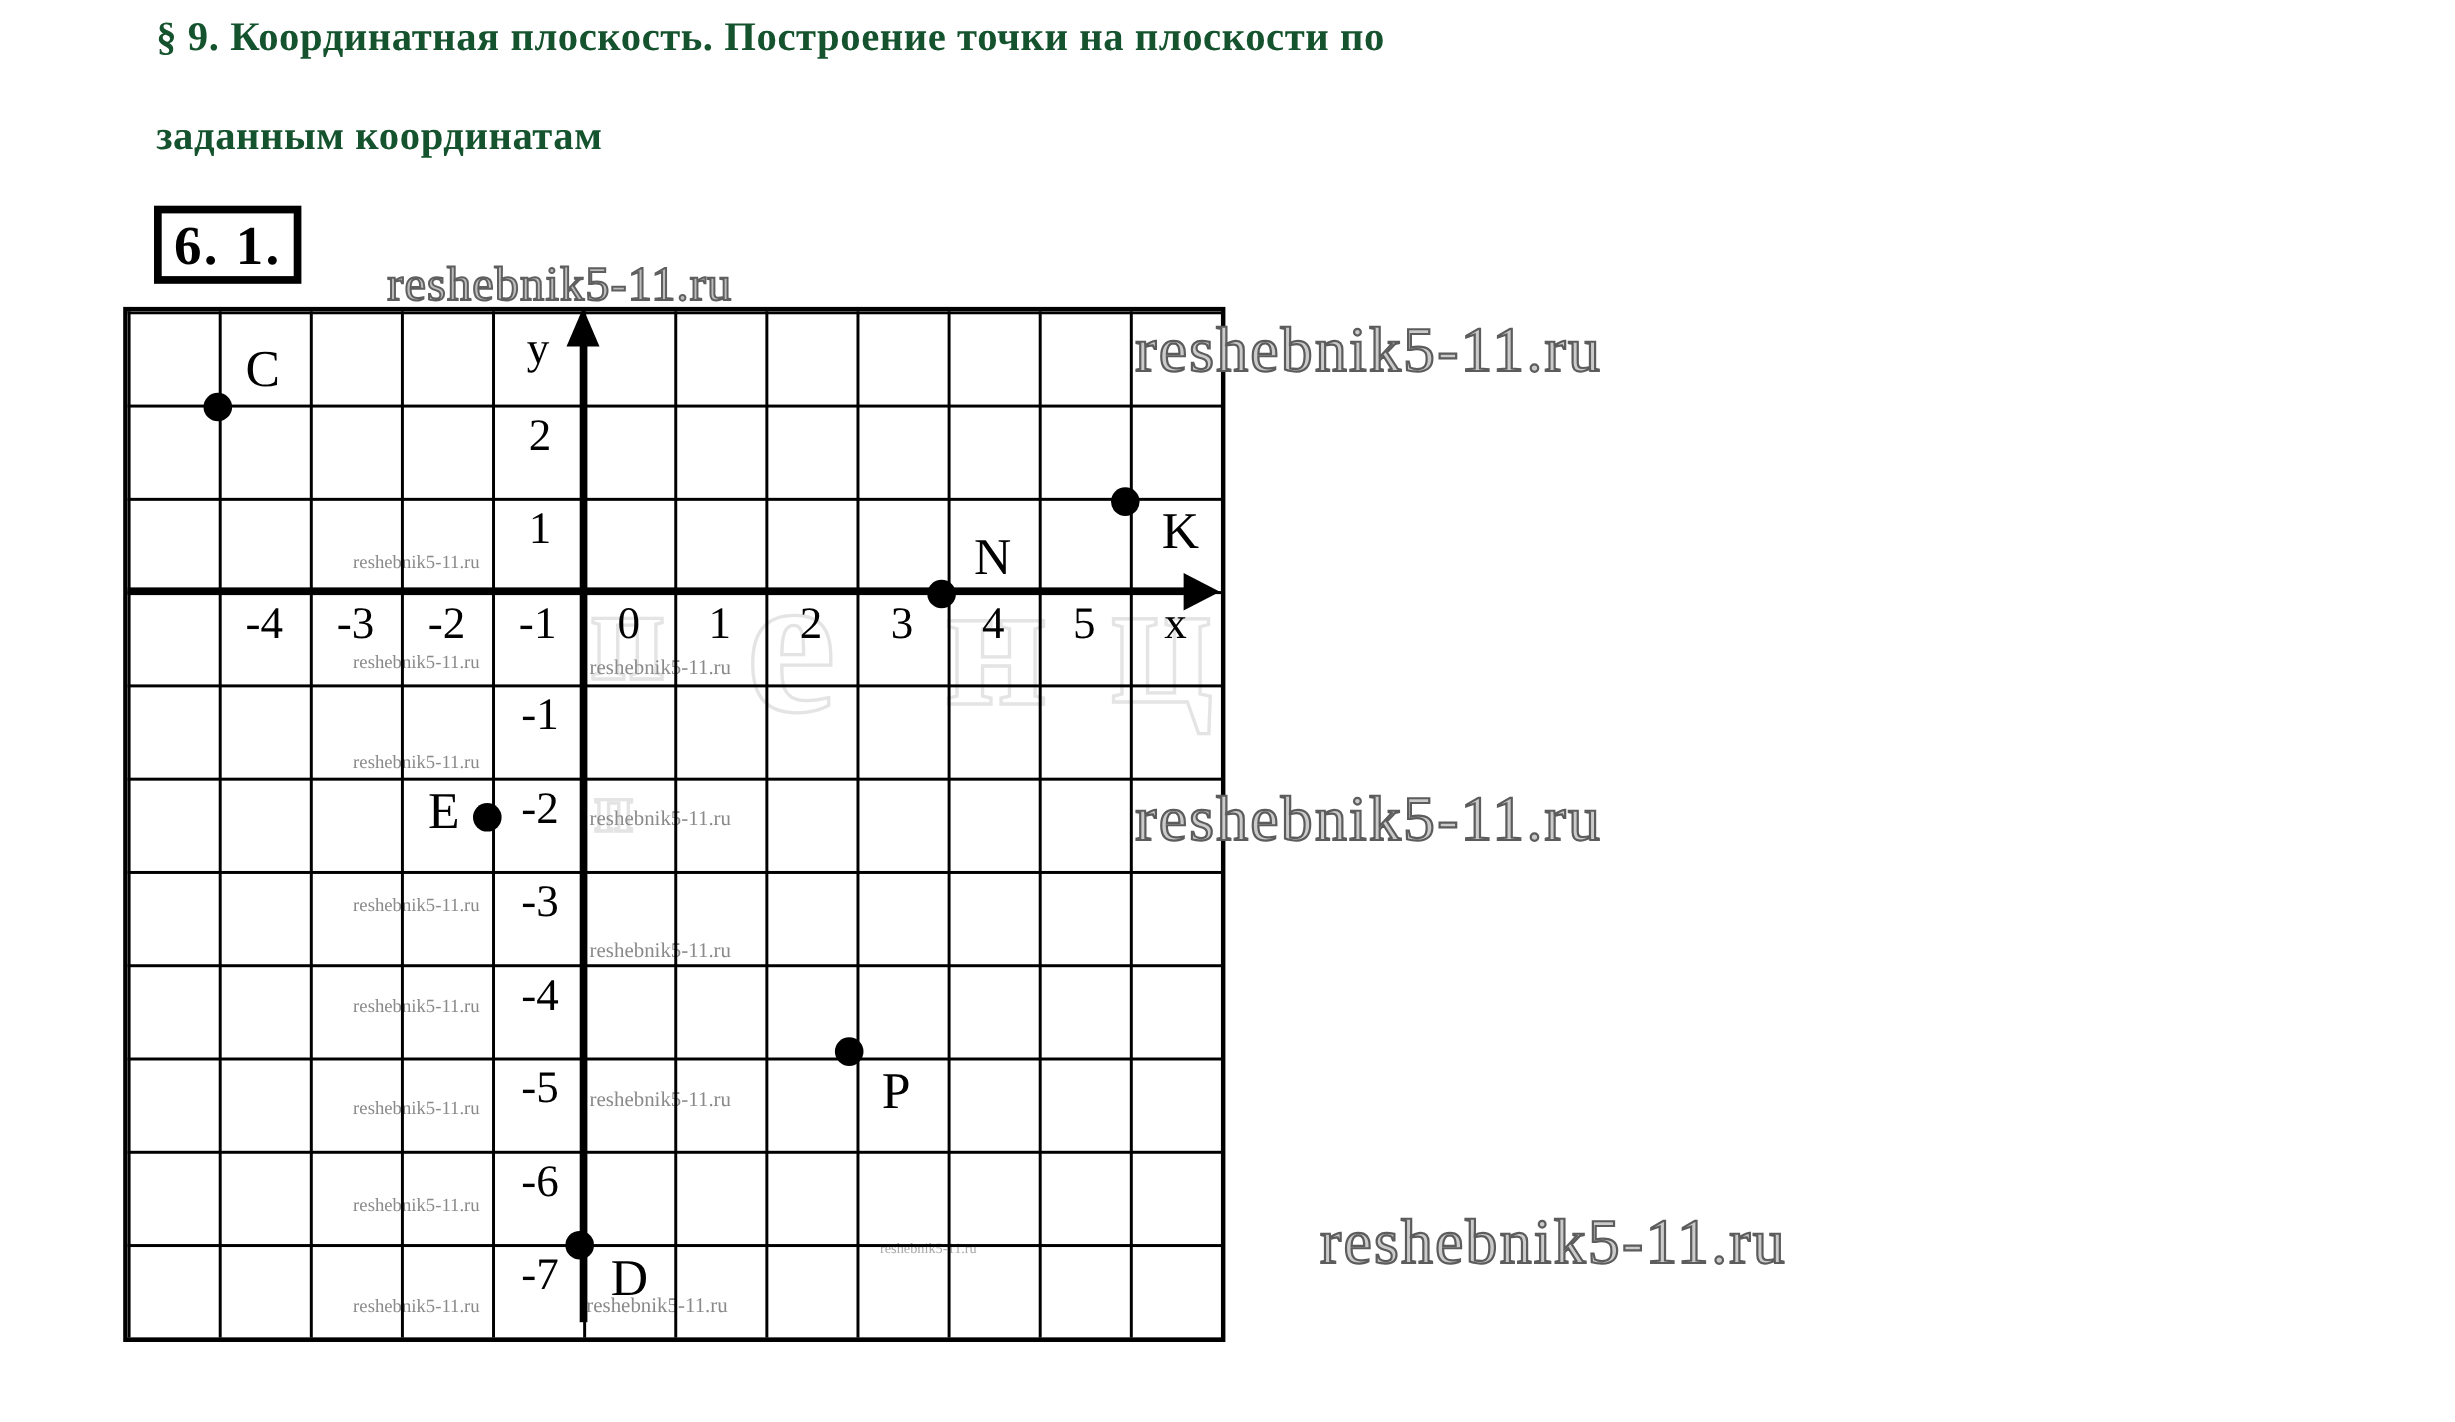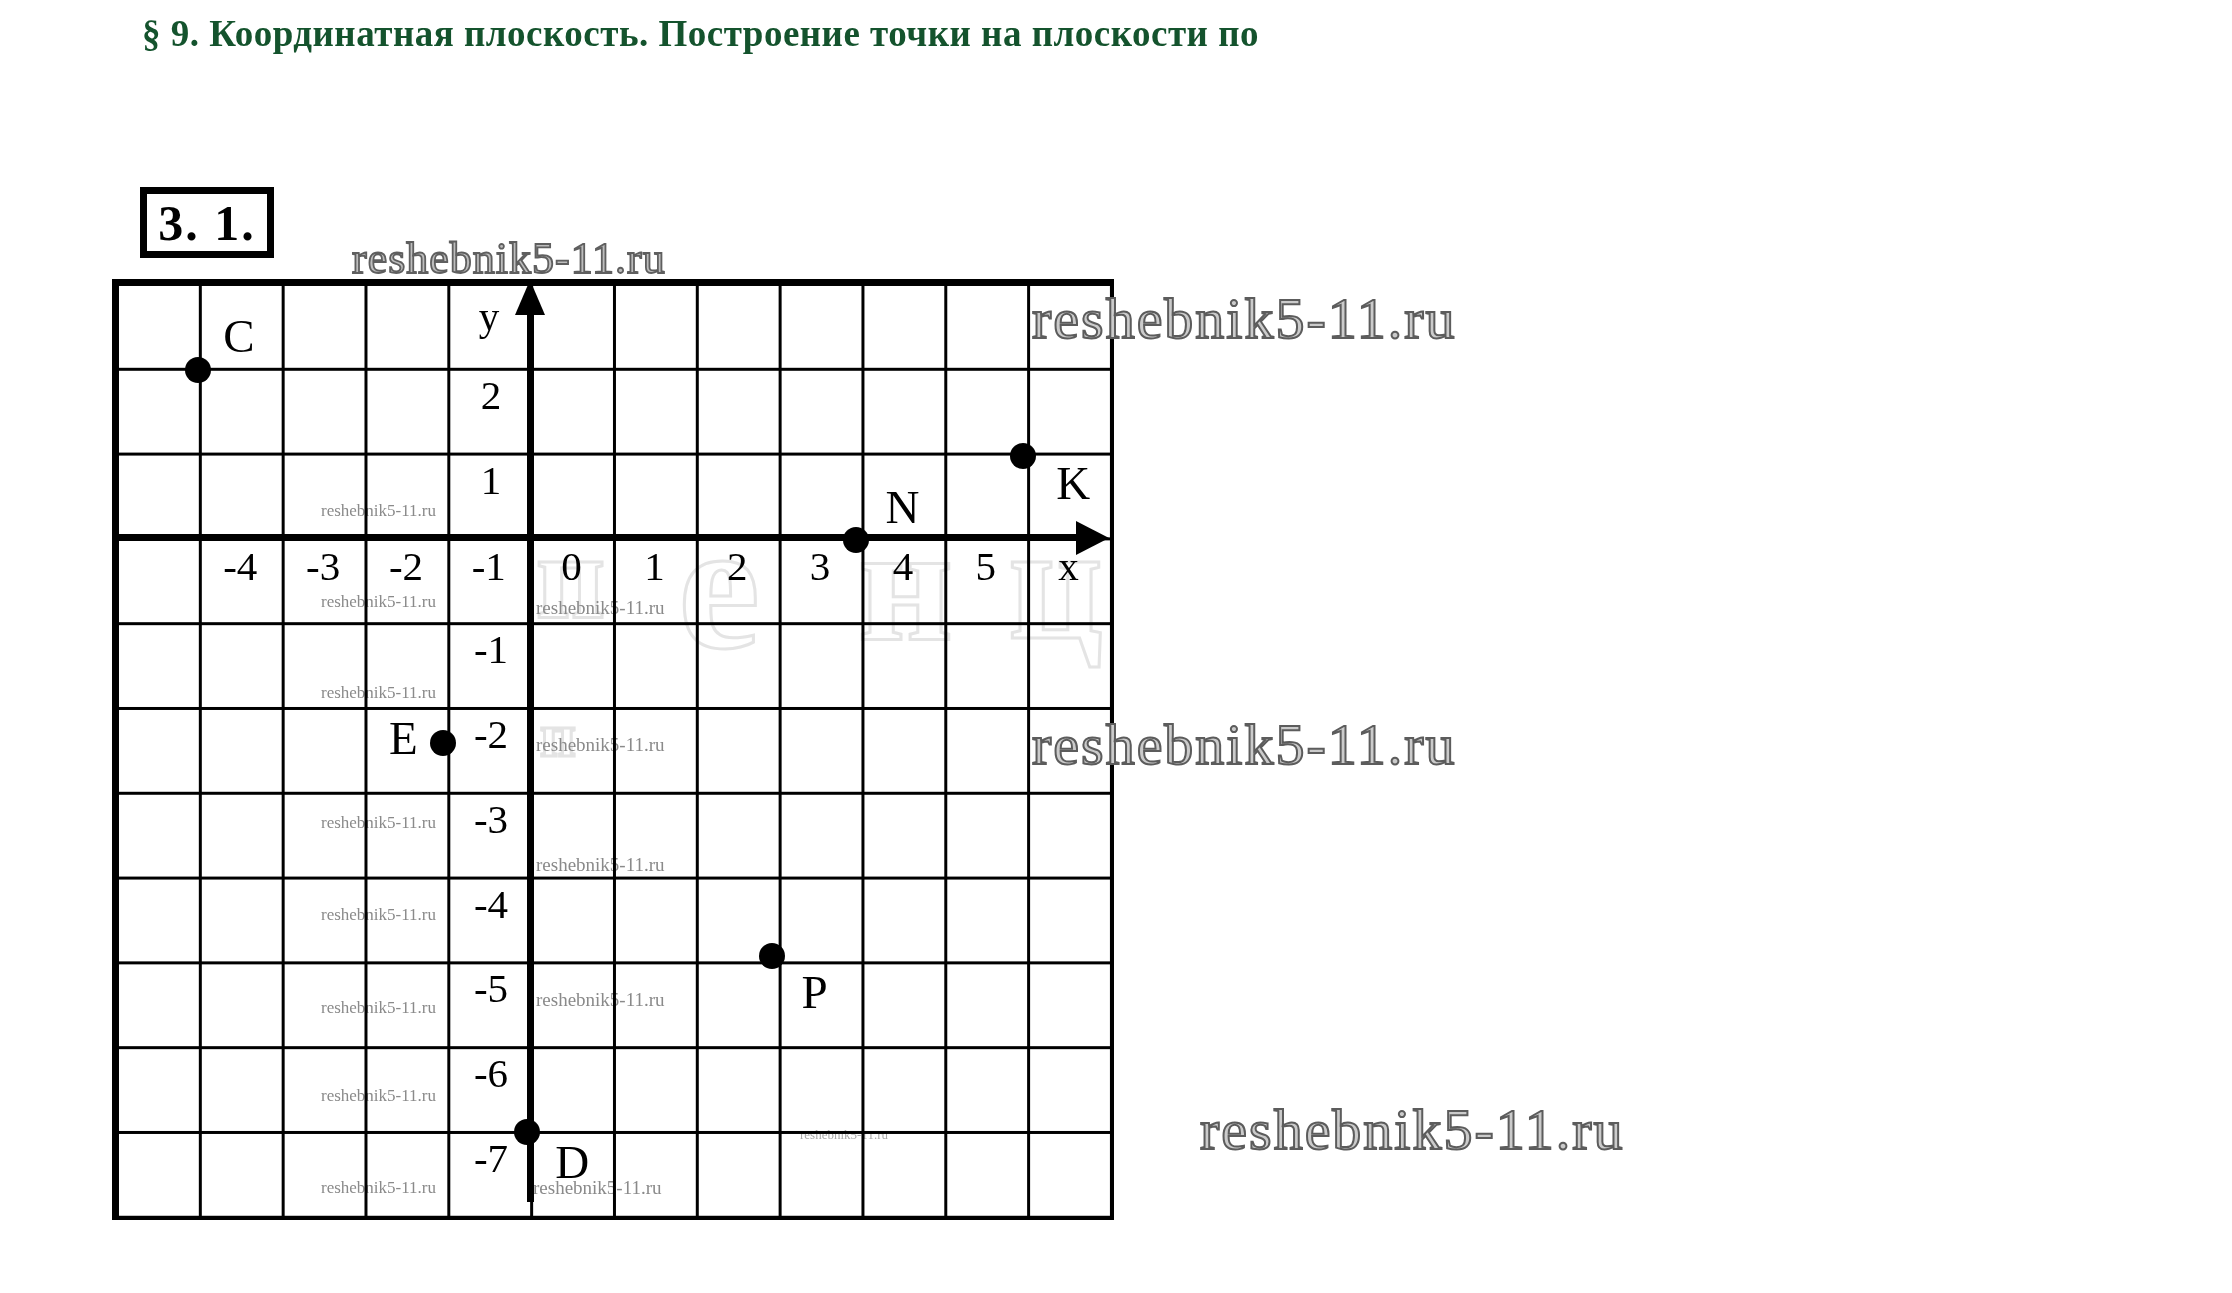--- a/index.html
+++ b/index.html
@@ -37,23 +37,24 @@
   .wm-sm{color:#8a8a8a;}
   .wm-tiny{color:#a8a8a8;}
   .ghost{position:absolute;font-weight:bold;color:transparent;
          -webkit-text-stroke:3px #e4e4e4;white-space:nowrap;}
 </style>
 </head>
 <body>
 
 <div class="page" id="page">
   <div class="title-line" id="title-line-1">§ 9. Координатная плоскость. Построение точки на плоскости по</div>
+  <div class="title-line" id="title-line-2">заданным координатам</div>
 
   <div class="problem-box">
-    <span>3. 1.</span>
+    <span>6. 1.</span>
   </div>
 
   <div id="under-layer">
       <span class="ghost" style="position: absolute; left: 536px; top: 508px; font-size: 120px;">п</span>
       <span class="ghost" style="position: absolute; left: 678px; top: 478px; font-size: 185px;">е</span>
       <span class="ghost" style="position: absolute; left: 858px; top: 490px; font-size: 165px;">н</span>
       <span class="ghost" style="position: absolute; left: 1008px; top: 488px; font-size: 165px;">ц</span>
       <span class="ghost" style="position: absolute; left: 540px; top: 700px; font-size: 62px;">п</span>
       <span class="wm wm-sm" style="left: 321px; top: 511px; font-size: 17px;">reshebnik5-11.ru</span>
       <span class="wm wm-sm" style="left: 321px; top: 602px; font-size: 17px;">reshebnik5-11.ru</span>

